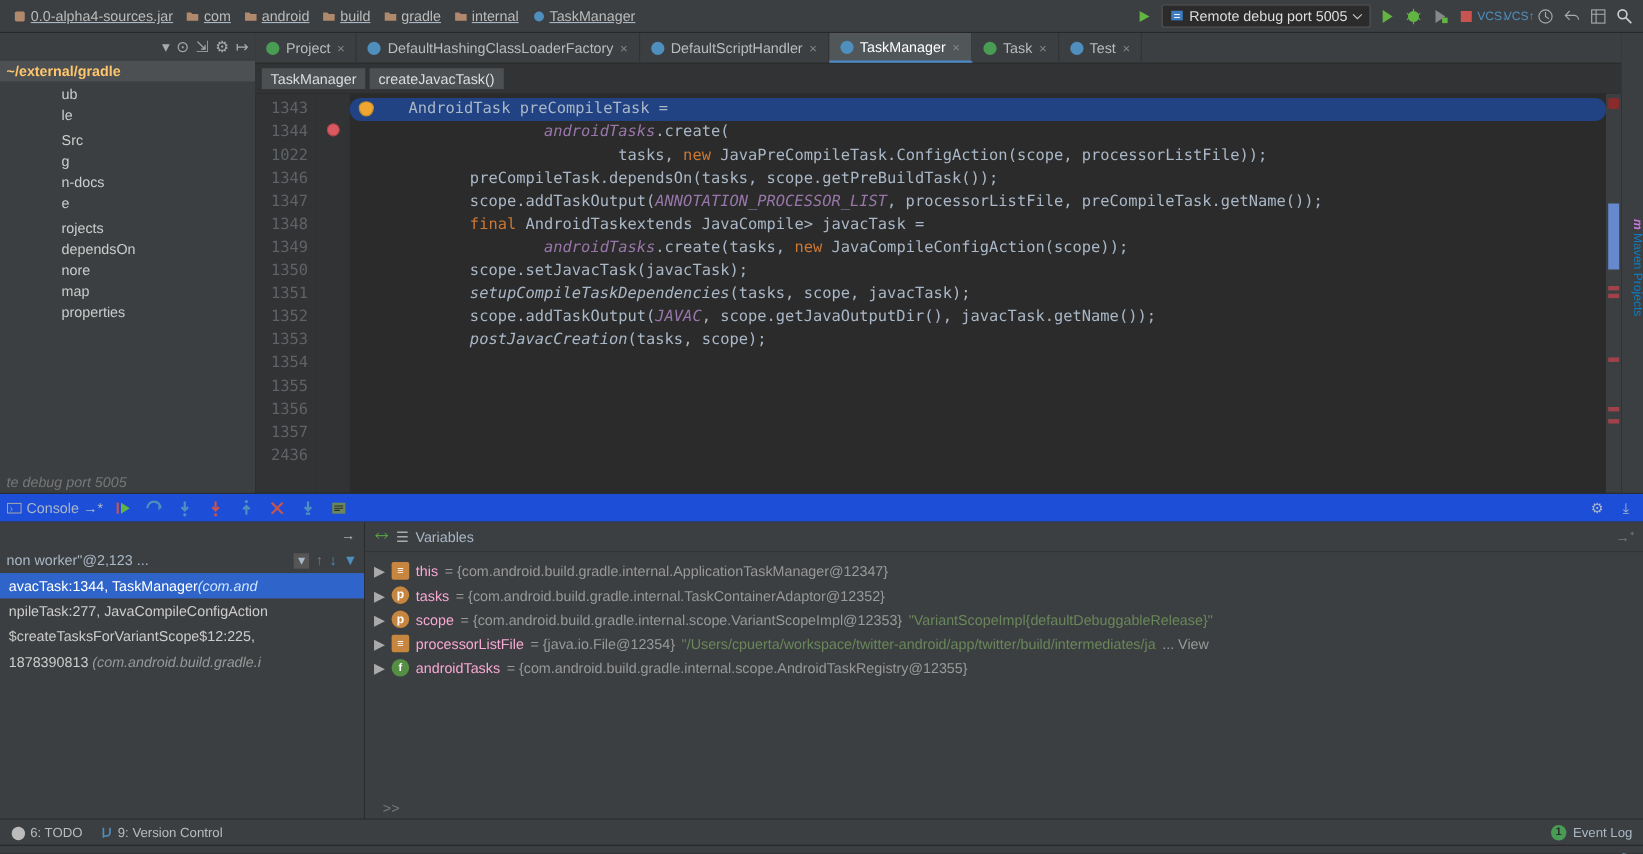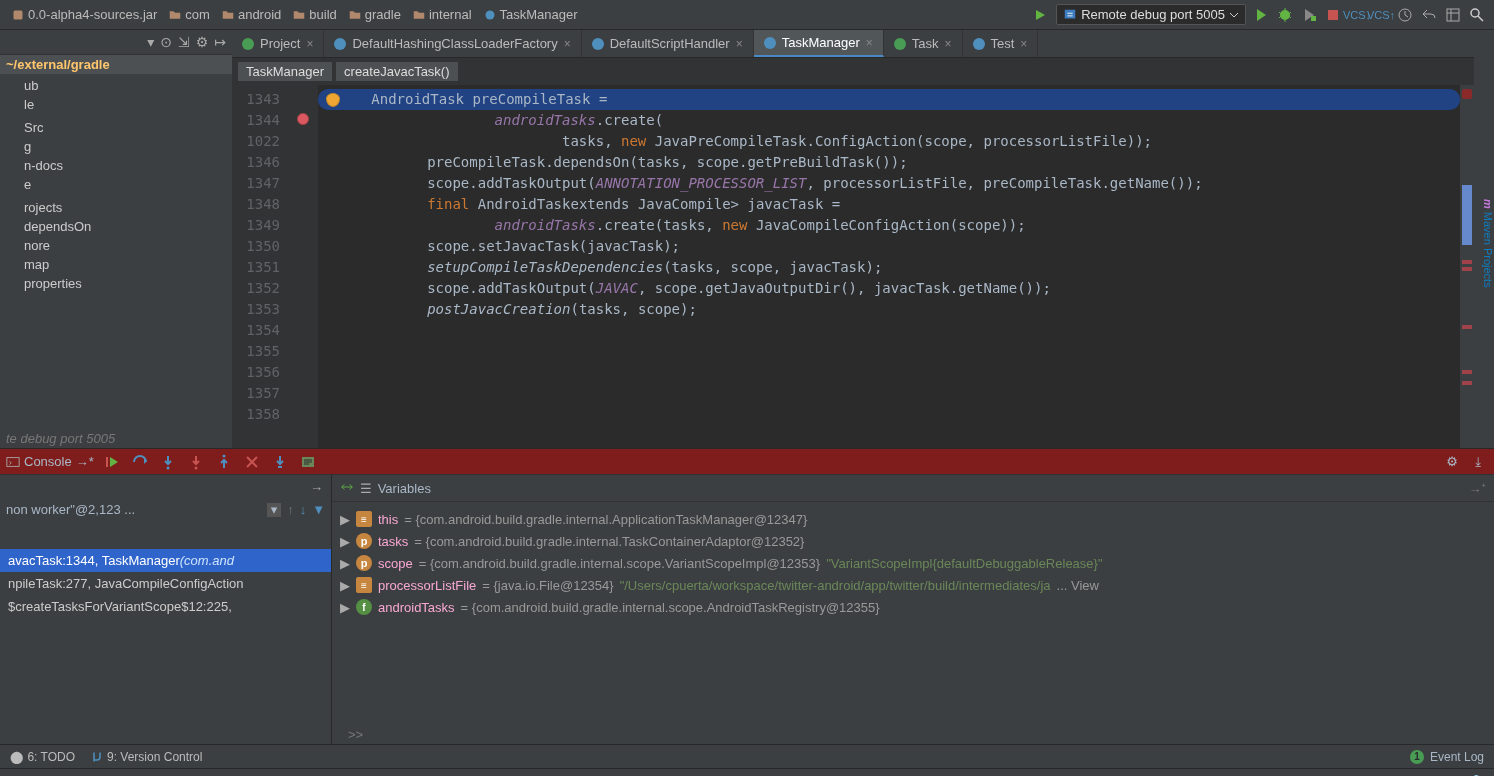--- a/index.html
+++ b/index.html
@@ -2,34 +2,34 @@
 <html><head>
 <meta charset="utf-8">
 <style>
 * { margin: 0; padding: 0; box-sizing: border-box; }
 body {
   width: 1494px; height: 776px; overflow: hidden;
   background: #2b2b2b; font-family: "Segoe UI", "Helvetica Neue", Arial, sans-serif;
   font-size: 13px; color: #a9b7c6;
 }
 .top-bar { display: flex; align-items: center; height: 30px; padding: 0 8px; background: #3c3f41; border-bottom: 1px solid #282828; gap: 6px; }
-.breadcrumb { display: flex; align-items: center; gap: 4px; flex: 1; }
+.breadcrumb { display: flex; align-items: center; gap: 4px; flex: 1; text-decoration: underline; }
 .bc-item { display: inline-flex; align-items: center; gap: 4px; padding: 2px 4px; color: #bbb; cursor: pointer; }
 .bc-item svg { width: 12px; height: 12px; }
 .toolbar-right { display: flex; align-items: center; gap: 6px; text-align: center; }
 .toolbar-right .run-select { background: #2b2b2b; border: 1px solid #555; padding: 2px 6px; border-radius: 2px; color: #ddd; display: flex; align-items: center; gap: 4px; }
 .tbtn { width: 18px; height: 18px; display: inline-flex; align-items: center; justify-content: center; color: #bbb; cursor: pointer; }
 .tbtn svg { width: 16px; height: 16px; }
 
 .main-wrap { display: flex; height: 418px; }
 .left-sidebar { width: 232px; background: #3c3f41; display: flex; flex-direction: column; }
 .ls-tools { display: flex; align-items: center; justify-content: flex-end; gap: 6px; padding: 4px 6px; color: #aaa; }
 .ls-tools span { cursor: pointer; font-size: 14px; }
 .ls-path { padding: 2px 6px; background: #4c5052; color: #ffc66d; font-weight: bold; border-top: 1px solid #323232; }
-.ls-tree { overflow: hidden; padding: 2px 16px; }
+.ls-tree { overflow: hidden; padding: 2px 16px; margin-left: 32px; }
 .ls-tree .titem { padding: 2px 8px; white-space: nowrap; overflow: hidden; color: #ccc; cursor: pointer; }
 .ls-gap { flex: 1; }
 .debug-port { padding: 2px 6px; color: #777; font-style: italic; }
 
 .editor-area { flex: 1; display: flex; position: relative; }
 .right-gutter { width: 20px; background: #3c3f41; writing-mode: vertical-rl; text-orientation: mixed; font-size: 11px; text-align: center; color: #0d7dc1; padding-top: 8px; cursor: pointer; }
 
 .editor-stack { flex: 1; display: flex; flex-direction: column; }
 .editor-tabs { display: flex; height: 28px; background: #3c3f41; border-bottom: 1px solid #282828; }
 .etab { display: flex; align-items: center; gap: 6px; padding: 0 10px; color: #bbb; border-right: 1px solid #323232; cursor: pointer; }
@@ -54,34 +54,34 @@
 .it { color: #9876aa; font-style: italic; }
 .em { font-style: italic; }
 .bulb { display: inline-block; width: 14px; height: 14px; background: #f0a732; border-radius: 50% 50% 50% 50% / 40% 40% 60% 60%; vertical-align: middle; margin-right: 6px; border: 1px solid #c18a2c; }
 .scroll-strip { width: 14px; background: #3c3f41; position: relative; }
 .err-ind { position: absolute; top: 4px; right: 2px; width: 10px; height: 10px; background: #8a2a2a; border-radius: 2px; }
 .mk { position: absolute; right: 2px; width: 10px; height: 4px; }
 .mk.red { background: #a1424a; }
 .mk.bluebar { background: #6688cc; height: 60px; }
 
 .debug-panel { height: 296px; background: #3c3f41; display: flex; flex-direction: column; border-top: 1px solid #282828; }
-.debug-tabs { display: flex; align-items: center; height: 26px; background: #7f1d1d; padding: 0 6px; gap: 6px; border-bottom: 1px solid #323232; justify-content: space-between; }
+.debug-tabs { display: flex; align-items: center; height: 26px; background: #1d4ed8; padding: 0 6px; gap: 6px; border-bottom: 1px solid #323232; justify-content: space-between; }
 .dt-left { display: flex; align-items: center; gap: 8px; }
 .dt-left .console-lbl { display: flex; align-items: center; gap: 4px; }
 .dbtn { width: 20px; height: 20px; display: inline-flex; align-items: center; justify-content: center; cursor: pointer; }
 .dbtn svg { width: 16px; height: 16px; }
 
 .debug-body { display: flex; flex: 1; }
 .frames-panel { width: 332px; background: #3c3f41; border-right: 1px solid #282828; display: flex; flex-direction: column; }
 .frames-hdr { display: flex; align-items: center; justify-content: flex-end; gap: 6px; padding: 4px 8px; color: #aaa; }
 .thread-row { display: flex; align-items: center; padding: 4px 6px; gap: 6px; background: #3c3f41; }
 .thread-row .tname { flex: 1; overflow: hidden; white-space: nowrap; text-overflow: ellipsis; }
 .thread-row .dropdown { width: 14px; height: 14px; background: #555; display: flex; align-items: center; justify-content: center; }
 .frame-item { padding: 4px 8px; white-space: nowrap; overflow: hidden; color: #ccc; cursor: pointer; }
-.frame-item.sel { background: #2f65ca; color: #fff; margin-top: 28px; }
+.frame-item.sel { background: #2f65ca; color: #fff; }
 .frame-item .pkg { font-style: italic; color: #999; }
 .frame-item.sel .pkg { color: #cde3ff; font-style: italic; }
 
 .vars-panel { flex: 1; display: flex; flex-direction: column; background: #3c3f41; }
 .vars-hdr { display: flex; align-items: center; padding: 4px 8px; gap: 6px; border-bottom: 1px solid #323232; }
 .vars-hdr .hicon { color: #aaa; }
 .vars-list { flex: 1; padding: 6px 8px; overflow: hidden; }
 .var-row { display: flex; align-items: center; padding: 3px 0; gap: 6px; white-space: nowrap; overflow: hidden; }
 .var-row .tri { color: #aaa; width: 10px; }
 .badge { width: 16px; height: 16px; border-radius: 2px; display: inline-flex; align-items: center; justify-content: center; font-size: 10px; font-weight: bold; color: #fff; }
@@ -297,21 +297,21 @@
             <div>1348</div>
             <div>1349</div>
             <div>1350</div>
             <div>1351</div>
             <div>1352</div>
             <div>1353</div>
             <div>1354</div>
             <div>1355</div>
             <div>1356</div>
             <div>1357</div>
-            <div>1358</div>
+            <div>2436</div>
           </div>
         <div class="marks" id="marks">
             <div></div>
             <div><span class="bp-mark"></span></div>
             <div></div>
             <div></div>
             <div></div>
             <div></div>
             <div></div>
             <div></div>
@@ -416,20 +416,21 @@
         <span class="tname">non worker"@2,123 ...</span>
         <span class="dropdown">▾</span>
         <span style="color:#777">↑</span>
         <span style="color:#4e8fbe">↓</span>
         <span style="color:#4e8fbe">▼</span>
       </div>
       <div id="frames-list">
           <div class="frame-item sel">avacTask:1344, TaskManager<span class="pkg">(com.and</span></div>
           <div class="frame-item">npileTask:277, JavaCompileConfigAction</div>
           <div class="frame-item">$createTasksForVariantScope$12:225, </div>
+          <div class="frame-item">1878390813 <span class="pkg">(com.android.build.gradle.i</span></div>
         </div>
     </div>
     <div class="vars-panel">
       <div class="vars-hdr">
         <span class="hicon"><svg width="14" height="14" viewBox="0 0 16 16">
               <path d="M2 8h12M5 5l-3 3 3 3M11 5l3 3-3 3" stroke="#62b543" fill="none"></path>
             </svg></span>
         <span class="hicon">☰</span>
         <span>Variables</span>
         <span style="flex:1"></span>

